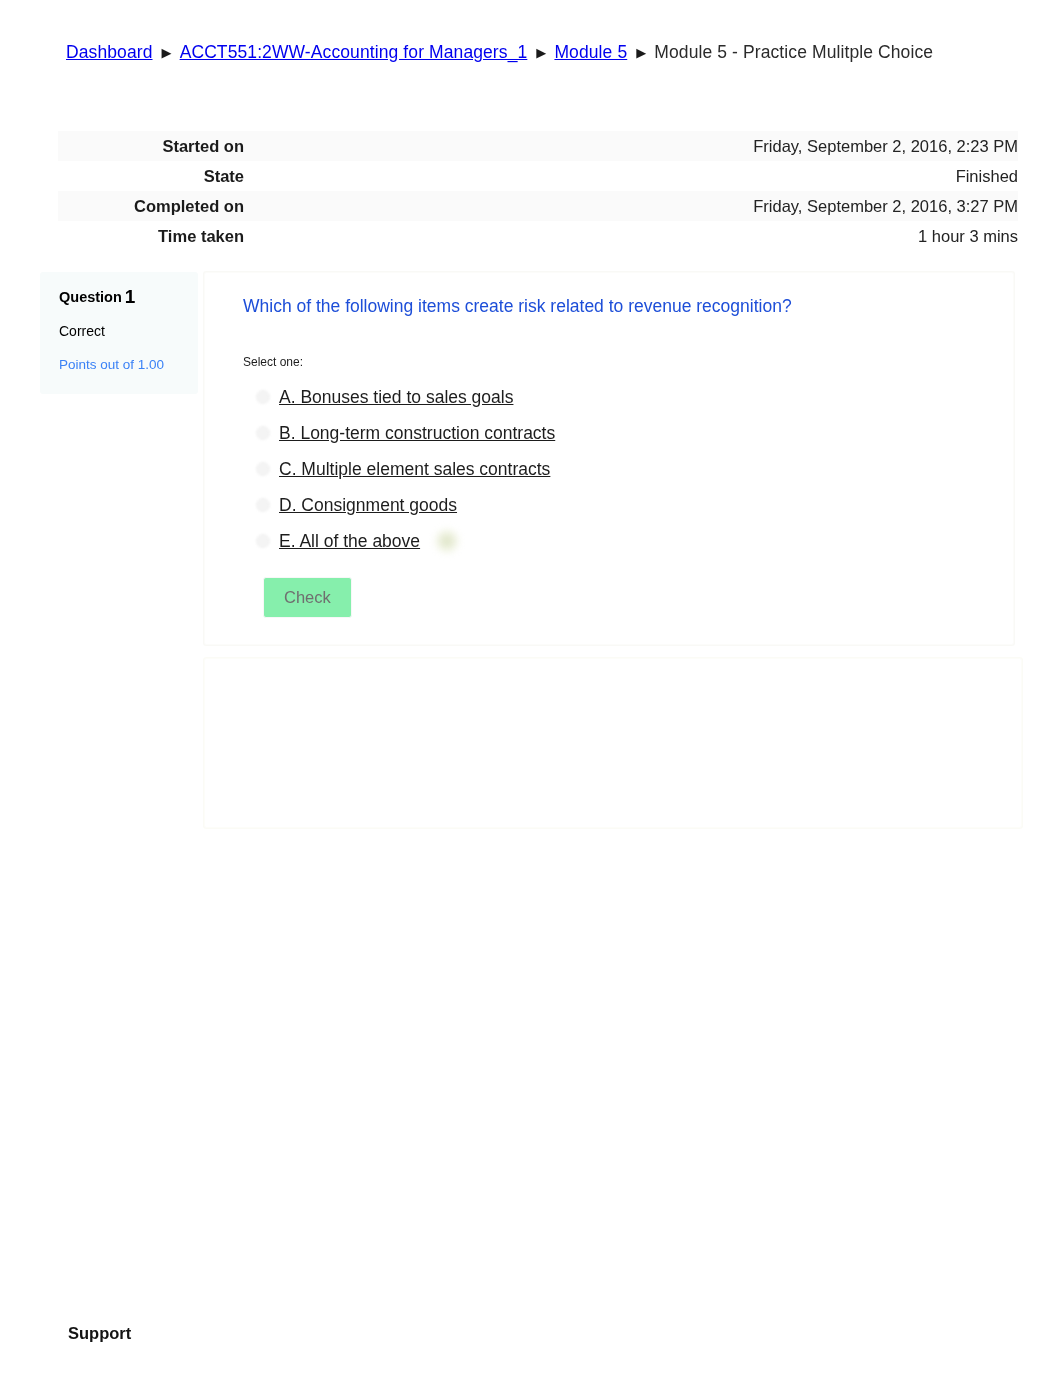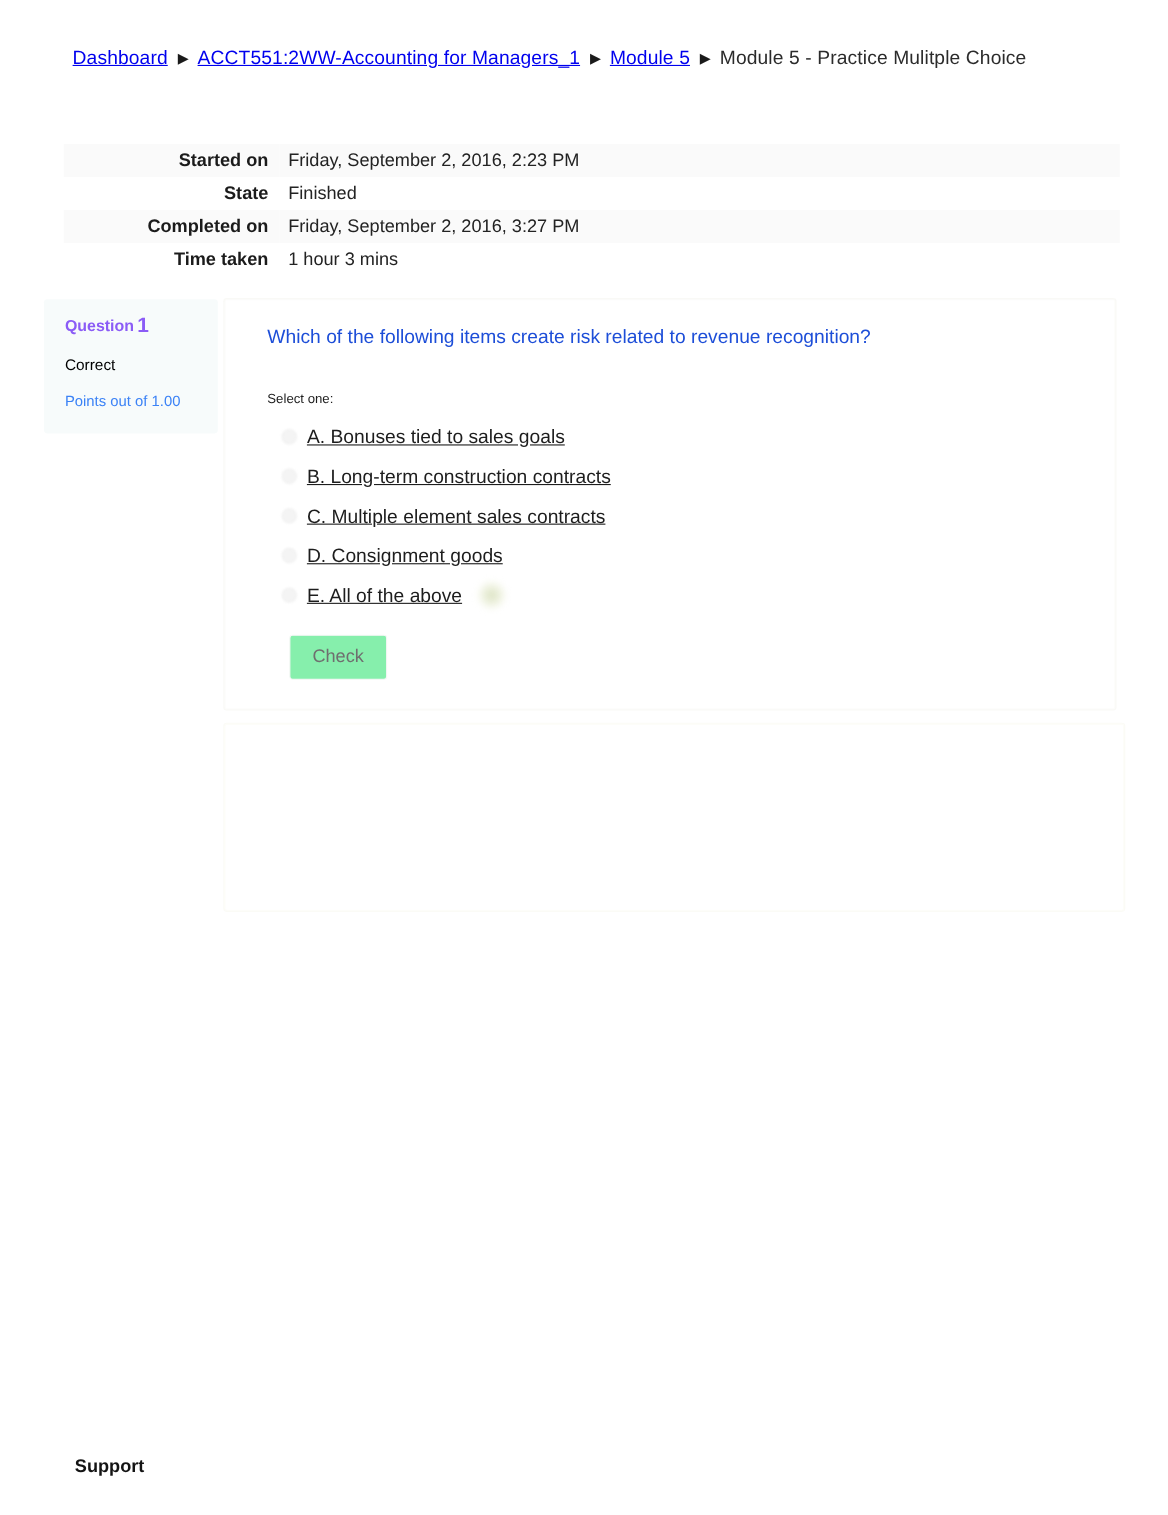--- a/index.html
+++ b/index.html
@@ -52,21 +52,21 @@
     width: 196px;
     text-align: right;
     padding: 2px 10px 2px 0;
     font-size: 16.5px;
     font-weight: bold;
     color: #1b1b1b;
     vertical-align: middle;
     white-space: nowrap;
   }
   .summary-table td {
-    text-align: left;
+    text-align: right;
     padding: 2px 0 2px 8px;
     font-size: 16.5px;
     font-weight: normal;
     color: #232323;
     vertical-align: middle;
     white-space: nowrap;
   }
 
   
   .question-block {
@@ -81,21 +81,21 @@
     top: 0px;
     width: 158px;
     height: 122px;
     background: #f7fbfb;
     border-radius: 3px;
     padding: 16px 14px 10px 19px;
   }
   .qinfo-no {
     font-size: 14.5px;
     font-weight: bold;
-    color: #8b5cf6;
+    color: #000000;
     line-height: 18px;
     white-space: nowrap;
   }
   .qinfo-no .qnum {
     font-size: 19px;
     font-weight: bold;
     margin-left: 3px;
     vertical-align: -1px;
   }
   .qinfo-state {

